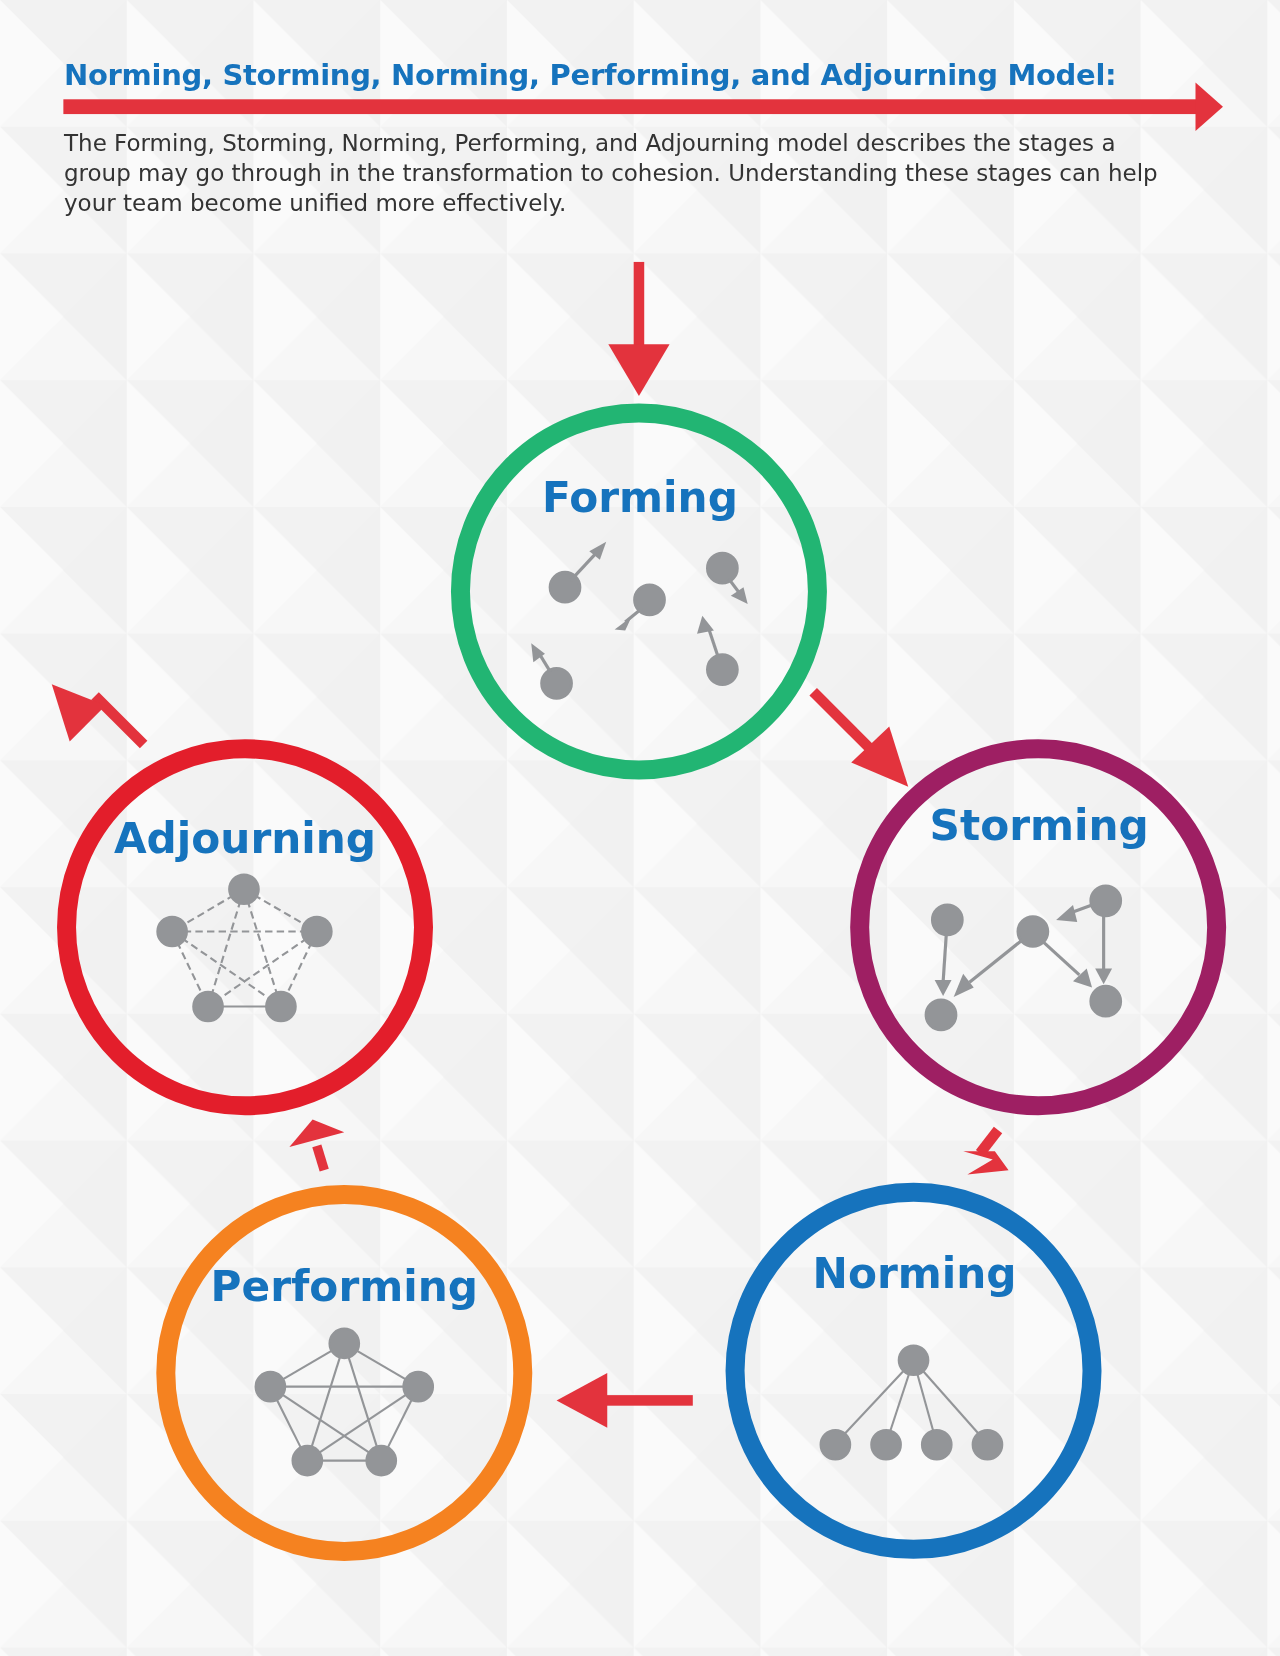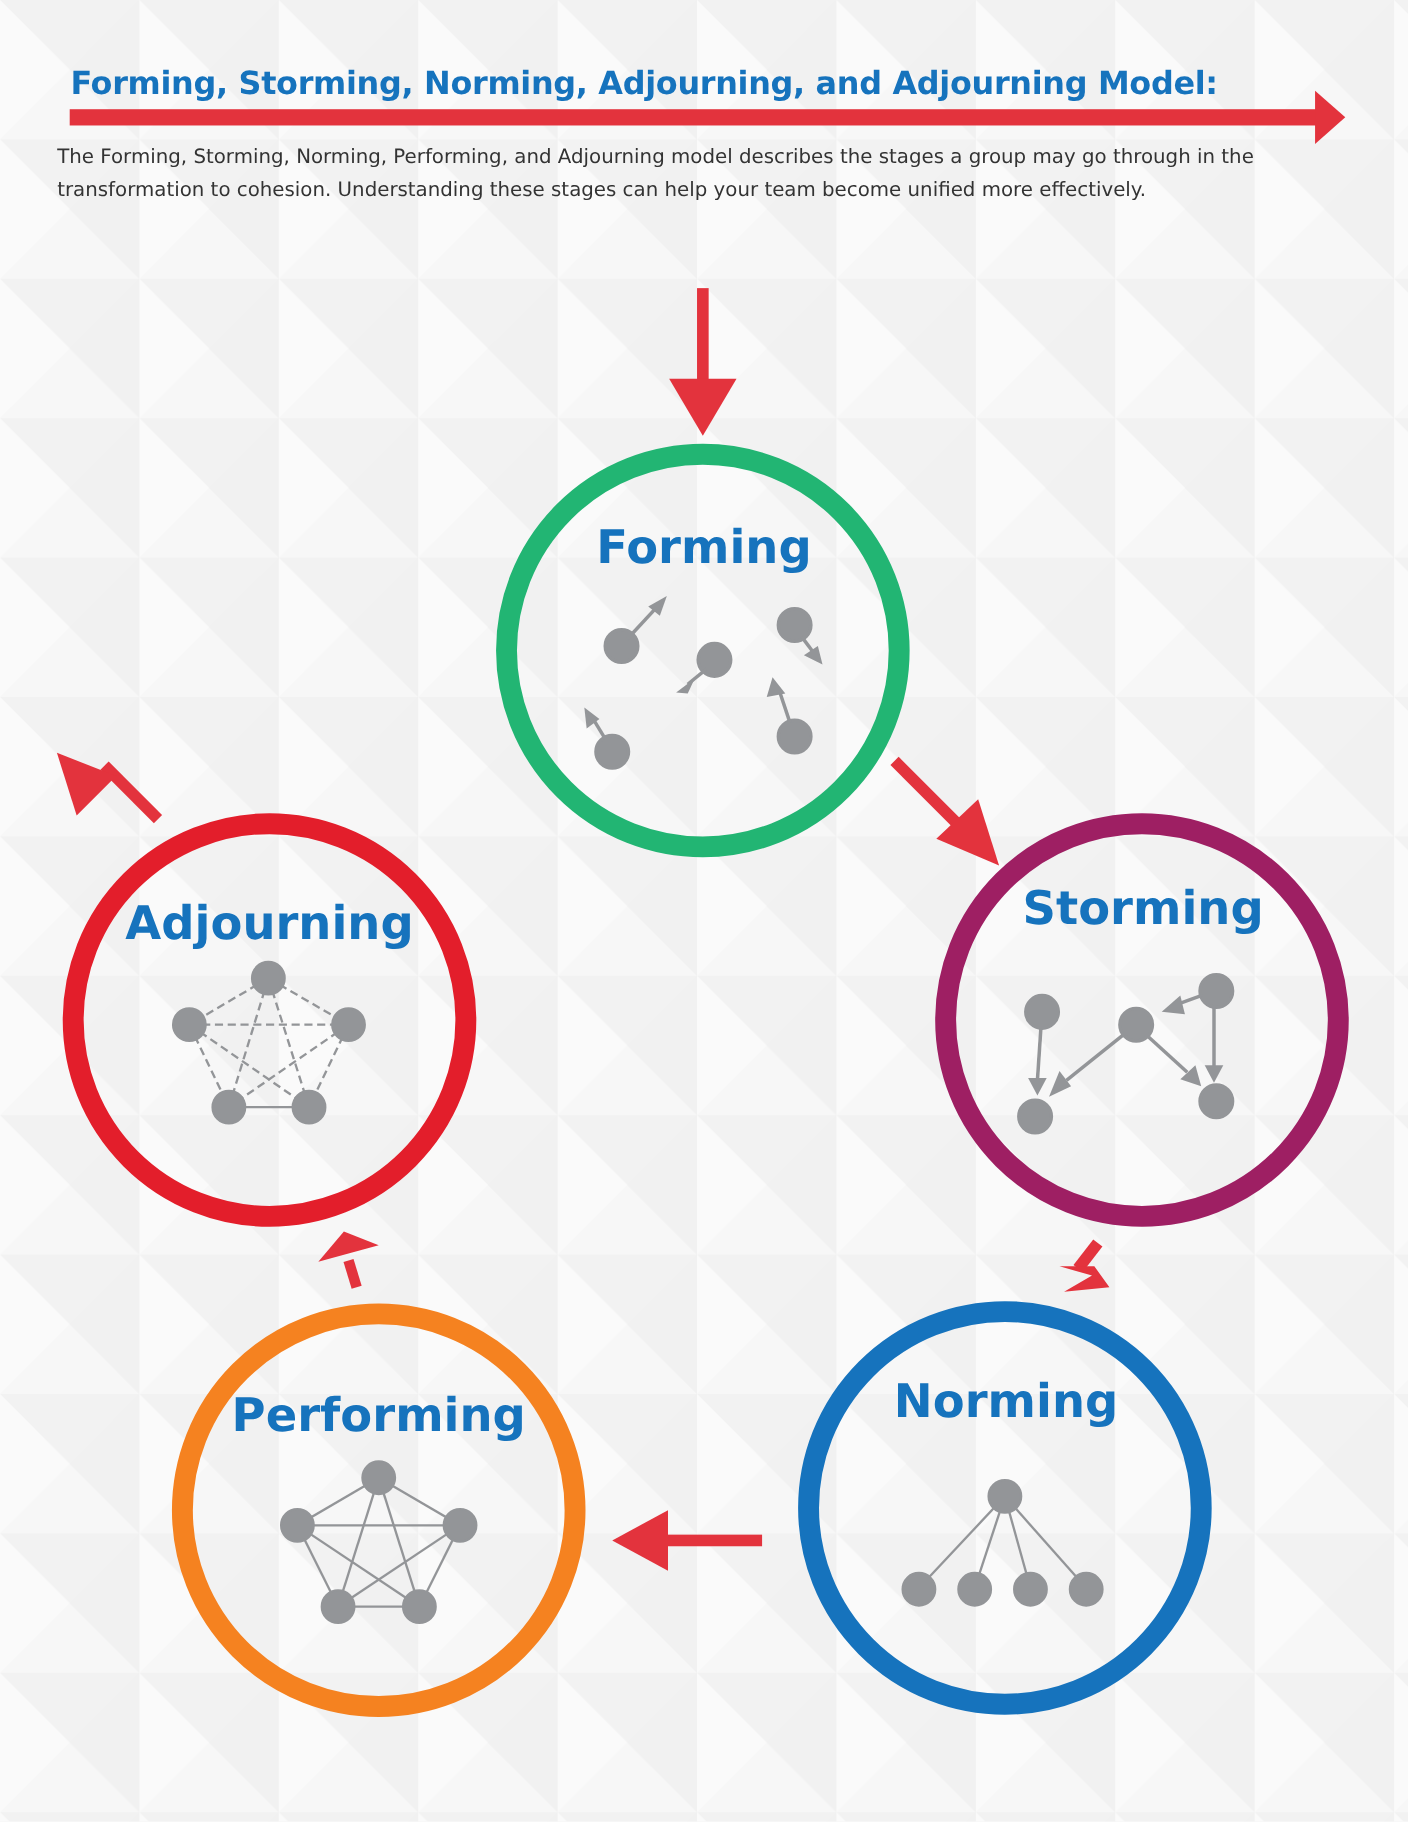--- a/index.html
+++ b/index.html
@@ -1,20 +1,20 @@
 <!DOCTYPE html>
 <html><head>
 <meta charset="utf-8">
 <style>
   html,body{margin:0;padding:0;}
   body{width:1280px;height:1656px;overflow:hidden;background:#f7f7f7;font-family:"Liberation Sans",sans-serif;}
   #stage{position:relative;width:1280px;height:1656px;}
   svg#canvas{position:absolute;left:0;top:0;width:1280px;height:1656px;}
   .title{position:absolute;left:64px;top:58px;font-family:"DejaVu Sans",sans-serif;font-weight:bold;font-size:29px;color:#1673bd;letter-spacing:-0.3px;white-space:nowrap;}
-  .desc{position:absolute;left:52px;top:128px;width:1100px;font-family:"DejaVu Sans",sans-serif;font-size:18px;line-height:30px;color:#333;}
+  .desc{position:absolute;left:64px;top:128px;width:1100px;font-family:"DejaVu Sans",sans-serif;font-size:23px;line-height:30px;color:#333;}
   .stage-label{font-family:"DejaVu Sans",sans-serif;font-weight:bold;fill:#1673bd;}
 </style>
 </head>
 <body>
 
 <div id="stage">
 
   <svg id="canvas" viewBox="0 0 1212 1568">
     <defs>
       <pattern id="tri" width="120" height="120" patternUnits="userSpaceOnUse">
@@ -158,15 +158,15 @@
         <line x1="197" y1="953" x2="266" y2="953"></line>
         <circle cx="231" cy="842" r="14"></circle>
           <circle cx="163" cy="882" r="14"></circle>
           <circle cx="300" cy="882" r="14"></circle>
         <circle cx="197" cy="953" r="14"></circle>
           <circle cx="266" cy="953" r="14"></circle>
       </g>
     </g>
   </svg>
 
-  <div class="title">Forming, Storming, Norming, Adjourning, and Adjourning Model:</div>
+  <div class="title">Norming, Storming, Norming, Performing, and Adjourning Model:</div>
   <div class="desc">The Forming, Storming, Norming, Performing, and Adjourning model describes the stages a group may go through in the transformation to cohesion. Understanding these stages can help your team become unified more effectively.</div>
 </div>
 
 </body></html>

